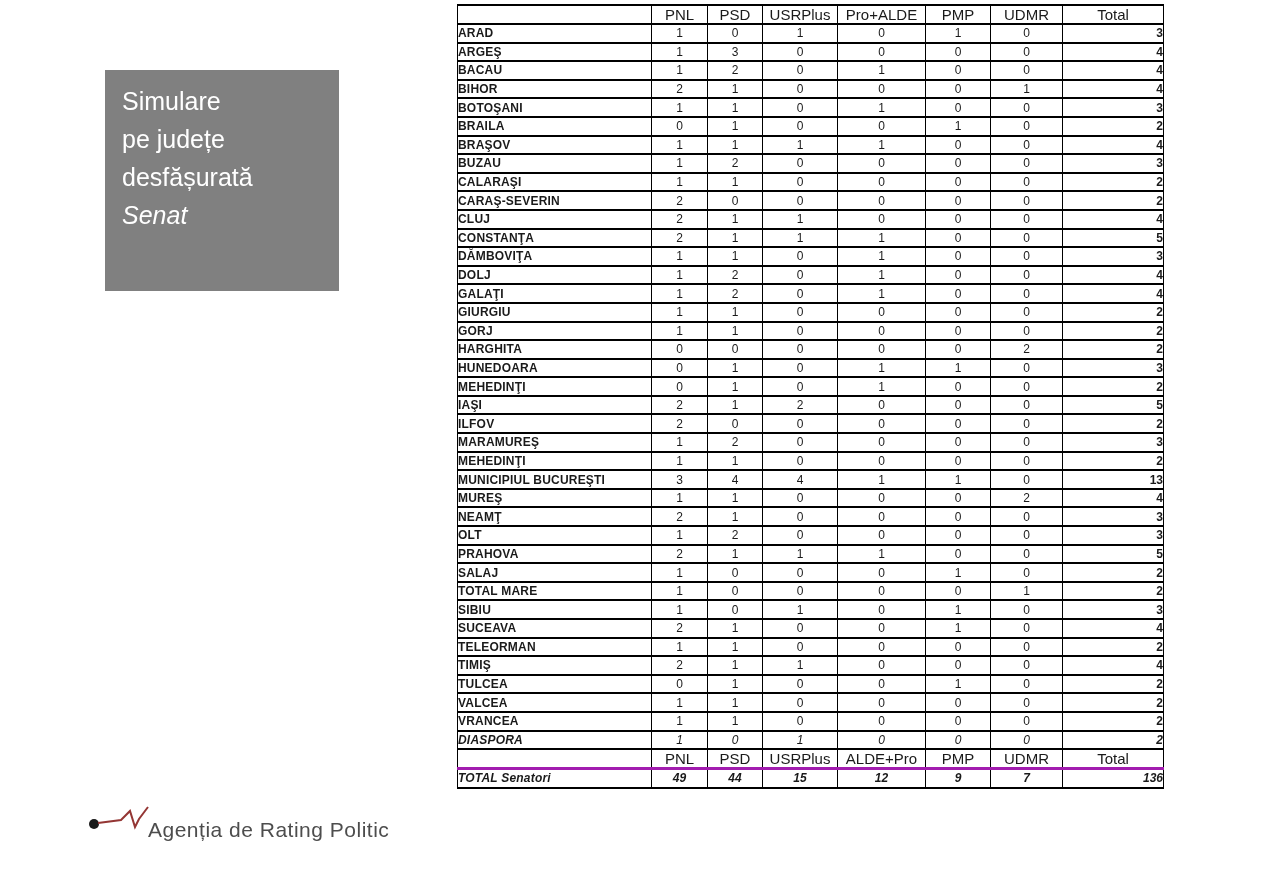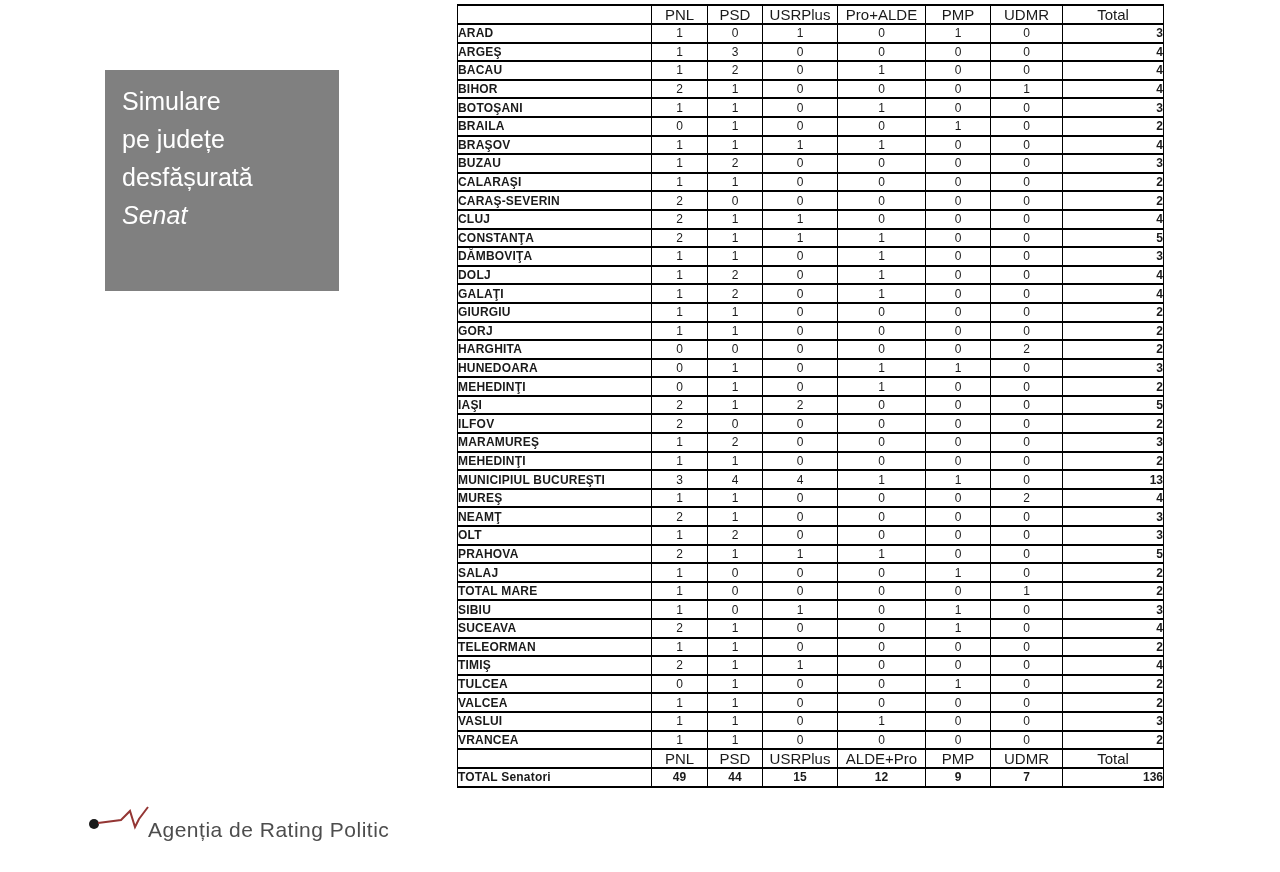--- a/index.html
+++ b/index.html
@@ -26,21 +26,21 @@
   table.senate td{
     border-left:1px solid #000;border-right:1px solid #000;
     border-top:2px solid #000;border-bottom:2px solid #000;
     height:16.6px;padding:0;overflow:hidden;white-space:nowrap;vertical-align:middle;
   }
   td.hdr{font-weight:normal;text-align:center;font-size:15px;}
   td.county{font-weight:bold;text-align:left;padding-left:3px;letter-spacing:0.2px;}
   td.val{text-align:center;font-weight:400;}
   td.total{font-weight:bold;text-align:right;padding-right:3px;}
   tr.diaspora td{font-style:italic;}
-  tr.totalrow td{font-weight:bold;border-top:1px solid #a21caf;}
+  tr.totalrow td{font-weight:bold;font-style:italic;border-top:3px solid #a21caf;}
   tr.totalrow td.val{font-weight:bold;}
 </style>
 </head>
 <body>
 
 <div class="title-box" style="background: rgb(128, 128, 128); color: rgb(255, 255, 255);">
   <div class="title-line">Simulare</div>
   <div class="title-line">pe județe</div>
   <div class="title-line">desfășurată</div>
   <div class="title-line italic">Senat</div>
@@ -440,34 +440,34 @@
         <td class="county">VALCEA</td>
         <td class="val">1</td>
         <td class="val">1</td>
         <td class="val">0</td>
         <td class="val">0</td>
         <td class="val">0</td>
         <td class="val">0</td>
         <td class="total">2</td>
       </tr>
       <tr>
-        <td class="county">VASLUI</td>
-        <td class="val">1</td>
-        <td class="val">1</td>
-        <td class="val">0</td>
-        <td class="val">1</td>
-        <td class="val">0</td>
-        <td class="val">0</td>
-        <td class="total">3</td>
-      </tr>
-      <tr>
         <td class="county">VRANCEA</td>
         <td class="val">1</td>
         <td class="val">1</td>
         <td class="val">0</td>
+        <td class="val">0</td>
+        <td class="val">0</td>
+        <td class="val">0</td>
+        <td class="total">2</td>
+      </tr>
+      <tr class="diaspora">
+        <td class="county">DIASPORA</td>
+        <td class="val">1</td>
+        <td class="val">0</td>
+        <td class="val">1</td>
         <td class="val">0</td>
         <td class="val">0</td>
         <td class="val">0</td>
         <td class="total">2</td>
       </tr>
       <tr>
         <td class="hdr"></td>
         <td class="hdr">PNL</td>
         <td class="hdr">PSD</td>
         <td class="hdr">USRPlus</td>

